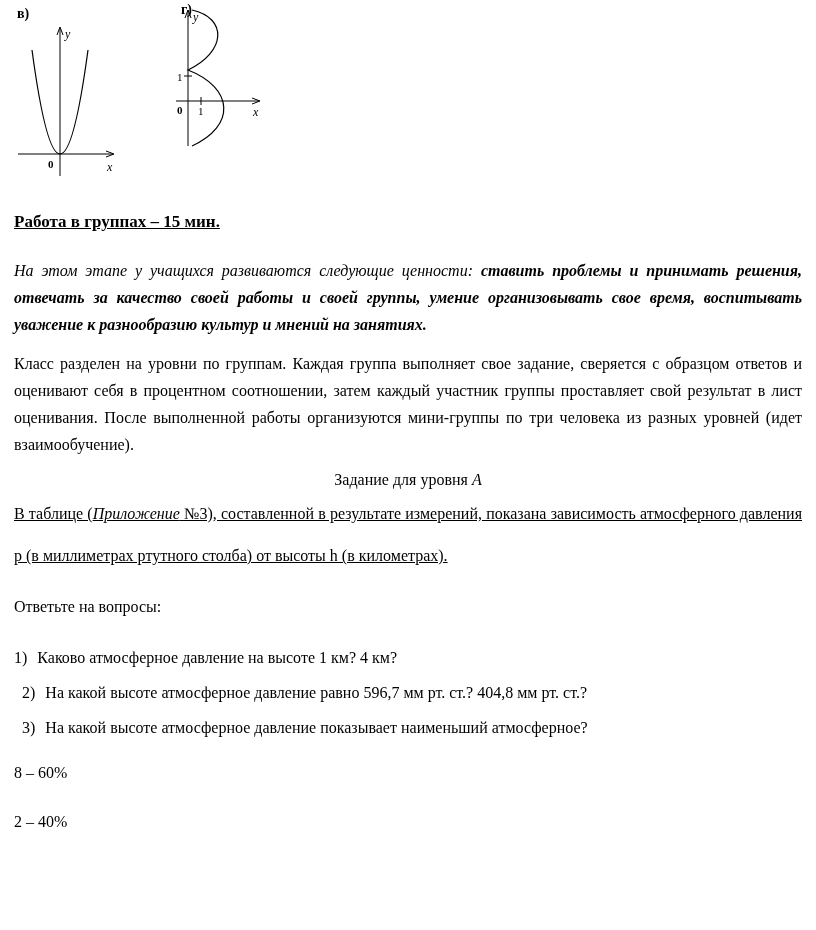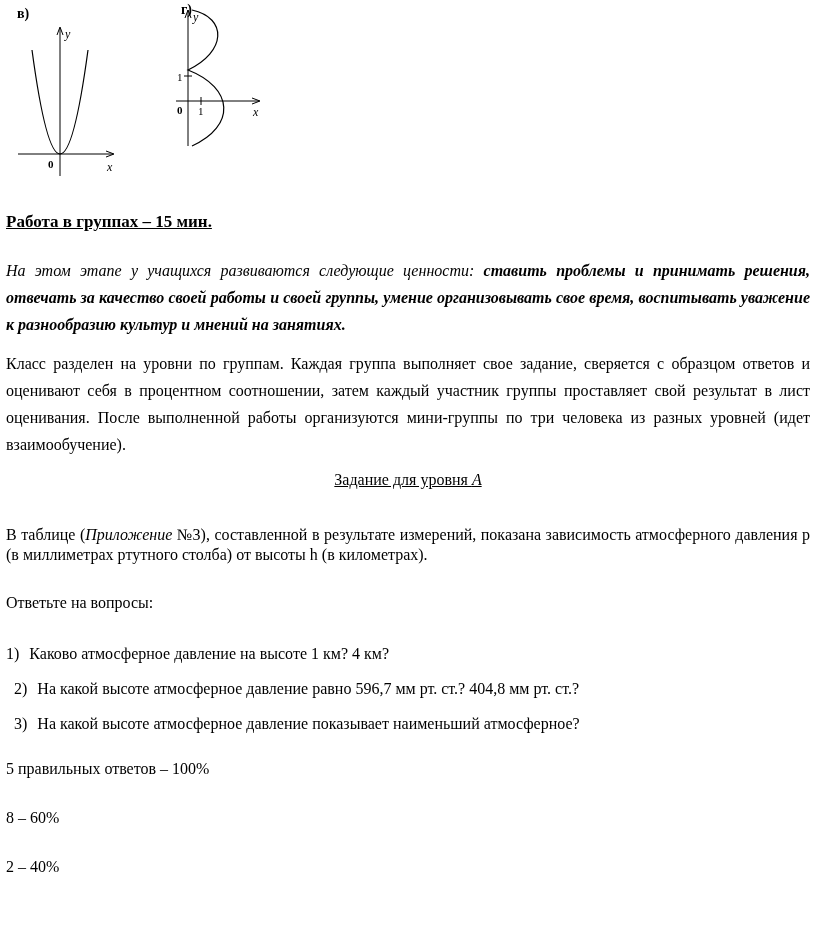--- a/index.html
+++ b/index.html
@@ -22,50 +22,51 @@
   }
   .fig-label-v { left: 17px; top: 6px; }
   .fig-label-g { left: 181px; top: 2px; }
   .fig-v { position: absolute; left: 12px; top: 18px; }
   .fig-g { position: absolute; left: 168px; top: 4px; }
   svg text { font-family: "Liberation Serif", serif; }
   .axis-label { font-style: italic; font-size: 12px; }
   .origin-label { font-weight: bold; font-size: 11px; }
   .tick-label { font-size: 11px; }
 
-  .content { padding: 0 6px; font-size: 16px; line-height: 27px; }
+  .content { padding: 0 14px; font-size: 16px; line-height: 27px; }
   .heading-groupwork {
     margin-top: 38px;
     font-weight: bold;
     text-decoration: underline;
     font-size: 17px;
   }
   .values-par {
     margin-top: 22px;
     font-style: italic;
     text-align: justify;
   }
   .values-par b { font-weight: bold; }
   .class-par {
     margin-top: 12px;
     text-align: justify;
   }
   .task-heading {
     margin-top: 8px;
     text-align: center;
   }
-  .task-heading .underlined { text-decoration: underline; }
+  .task-heading .underlined { }
   .task-heading .level { font-style: italic; }
   .table-par {
-    margin-top: 32px;
+    margin-top: 0;
     text-align: justify;
-    line-height: 20px;
+    line-height: 42px;
+    text-decoration: underline;
   }
   .table-par .it { font-style: italic; }
-  .answer-prompt { margin-top: 24px; }
+  .answer-prompt { margin-top: 16px; }
   .questions { margin-top: 24px; }
   .question { display: flex; margin-bottom: 8px; }
   .question .q-num { flex: 0 0 auto; margin-right: 10px; }
   .question.indent { padding-left: 8px; }
   .scoring { margin-top: 18px; }
   .score-line { margin-bottom: 22px; }
 </style>
 </head>
 <body>
 
@@ -137,20 +138,19 @@
         <span class="q-num">2)</span>
         <span class="q-text">На какой высоте атмосферное давление равно 596,7 мм рт. ст.?  404,8 мм рт. ст.?</span>
       </div>
       <div class="question indent">
         <span class="q-num">3)</span>
         <span class="q-text">На какой высоте атмосферное давление показывает наименьший атмосферное?</span>
       </div>
     </div>
 
     <div class="scoring">
-      <div class="score-line">5 правильных ответов – 100%</div>
       <div class="score-line">8 – 60%</div>
       <div class="score-line">2 – 40%</div>
     </div>
 
   </div>
 
 </div>
 
 </body></html>

